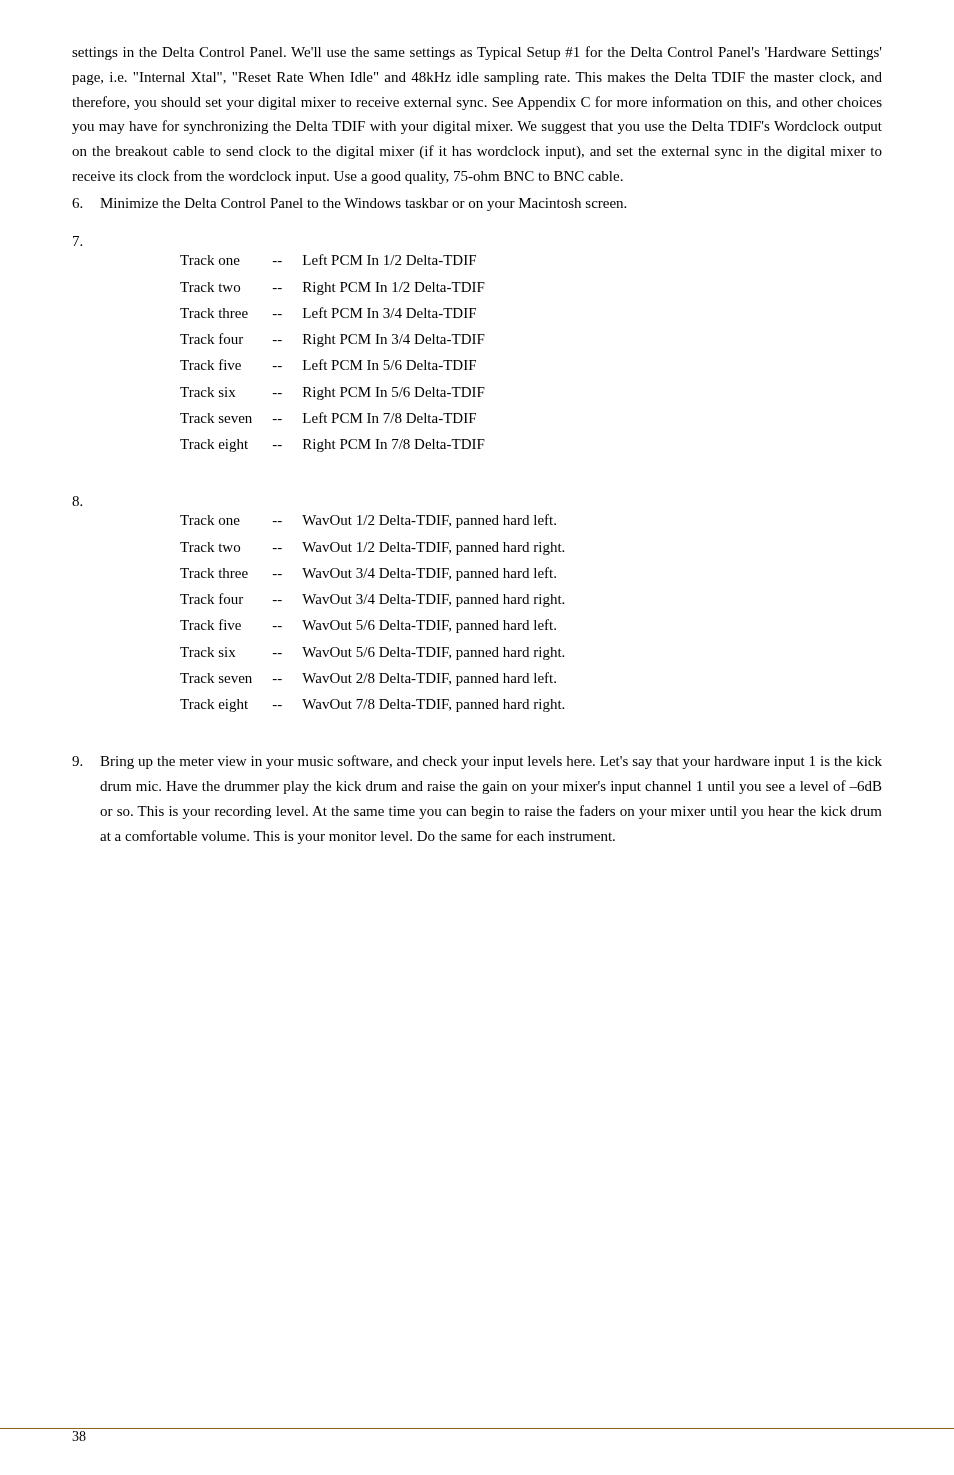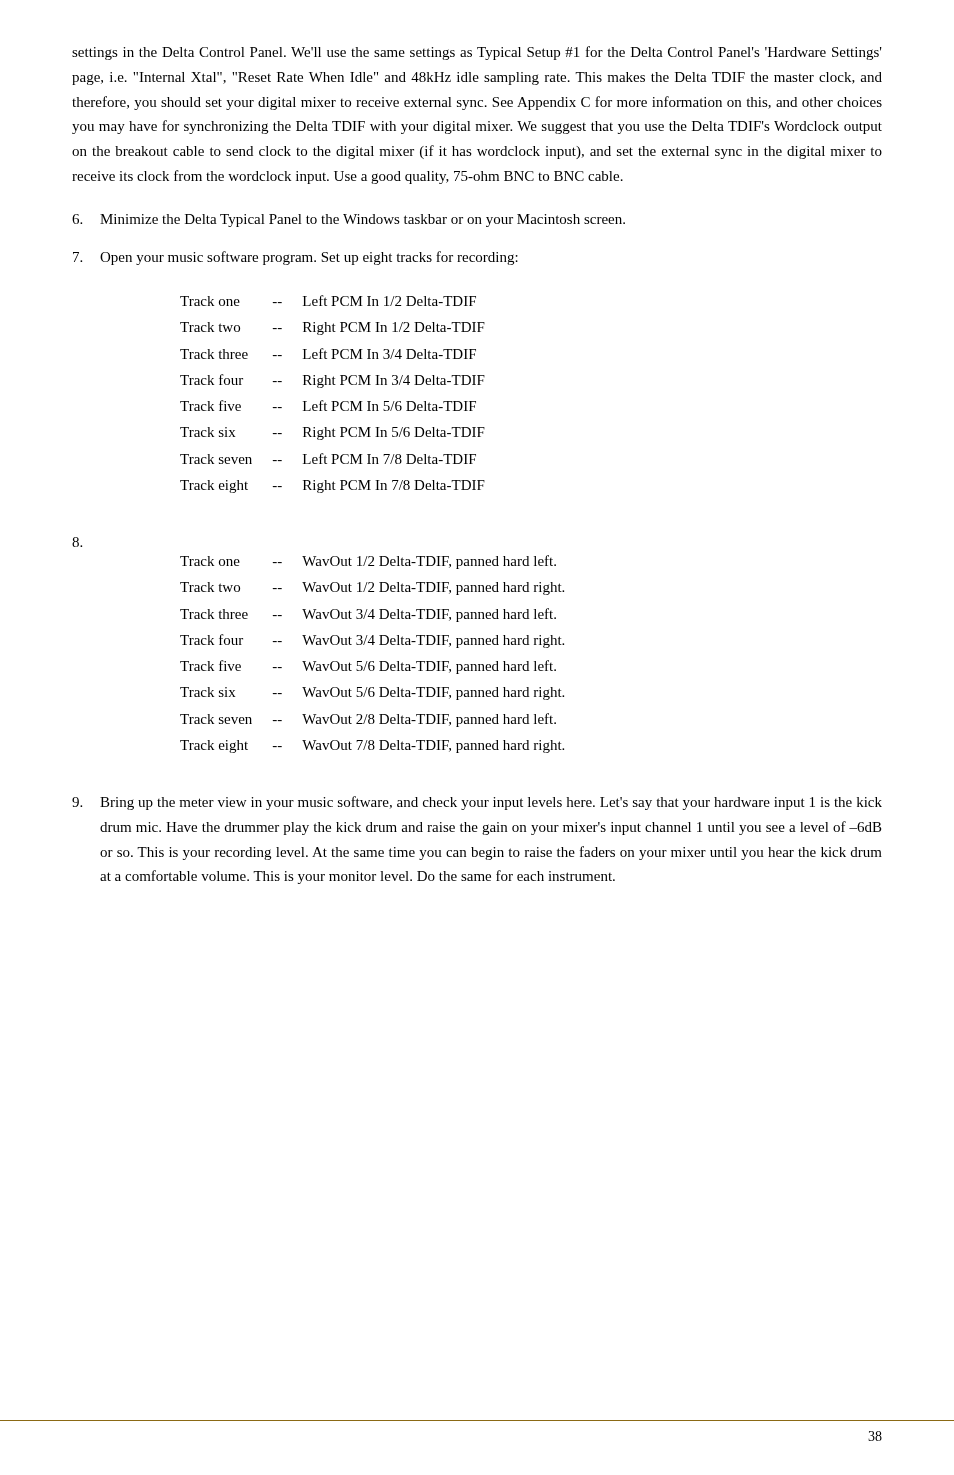--- a/index.html
+++ b/index.html
@@ -17,21 +17,21 @@
       position: relative;
     }
     .page {
       padding: 40px 72px 60px 72px;
       max-width: 954px;
       margin: 0 auto;
     }
     .intro-paragraph {
       text-align: justify;
       line-height: 1.65;
-      margin-bottom: 18px;
+      margin-bottom: 2px;
     }
     .numbered-list {
       list-style: none;
       padding: 0;
       margin: 0;
     }
     .numbered-item {
       display: flex;
       margin-bottom: 14px;
       line-height: 1.65;
@@ -66,23 +66,22 @@
     }
     .track-row .col3 {
       display: table-cell;
       line-height: 1.75;
     }
     .page-footer {
       position: absolute;
       bottom: 30px;
       left: 0;
       right: 0;
-      text-align: right;
+      text-align: left;
       border-top: 1px solid #8B6914;
-      padding-top: 8px;
       font-size: 14px;
     }
     .footer-line {
       width: calc(100% - 144px);
       margin: 0 auto;
     }
     .footer-number {
       font-size: 14px;
       color: #000;
     }
@@ -91,27 +90,26 @@
 <body>
 
 <div class="page">
 
   <p class="intro-paragraph">settings in the Delta Control Panel. We'll use the same settings as Typical Setup #1 for the Delta Control Panel's 'Hardware Settings' page, i.e. "Internal Xtal", "Reset Rate When Idle" and 48kHz idle sampling rate. This makes the Delta TDIF the master clock, and therefore, you should set your digital mixer to receive external sync. See Appendix C for more information on this, and other choices you may have for synchronizing the Delta TDIF with your digital mixer. We suggest that you use the Delta TDIF's Wordclock output on the breakout cable to send clock to the digital mixer (if it has wordclock input), and set the external sync in the digital mixer to receive its clock from the wordclock input.  Use a good quality, 75-ohm BNC to BNC cable.</p>
 
   <ol class="numbered-list">
 
     <li class="numbered-item">
       <span class="num">6.</span>
-      <span class="content">Minimize the Delta Typical Panel to the Windows taskbar or on your Macintosh screen.</span>
+      <span class="content">Minimize the Delta Control Panel to the Windows taskbar or on your Macintosh screen.</span>
     </li>
 
     <li class="numbered-item">
       <span class="num">7.</span>
       <span class="content">
-        <span>Open your music software program.  Set up eight tracks for recording:</span>
         
         <div class="track-table" id="input-tracks-container">
             <div class="track-row">
       <div class="col1">Track one</div>
       <div class="col2">--</div>
       <div class="col3">Left PCM In 1/2 Delta-TDIF</div>
     </div>
             <div class="track-row">
       <div class="col1">Track two</div>
       <div class="col2">--</div>

